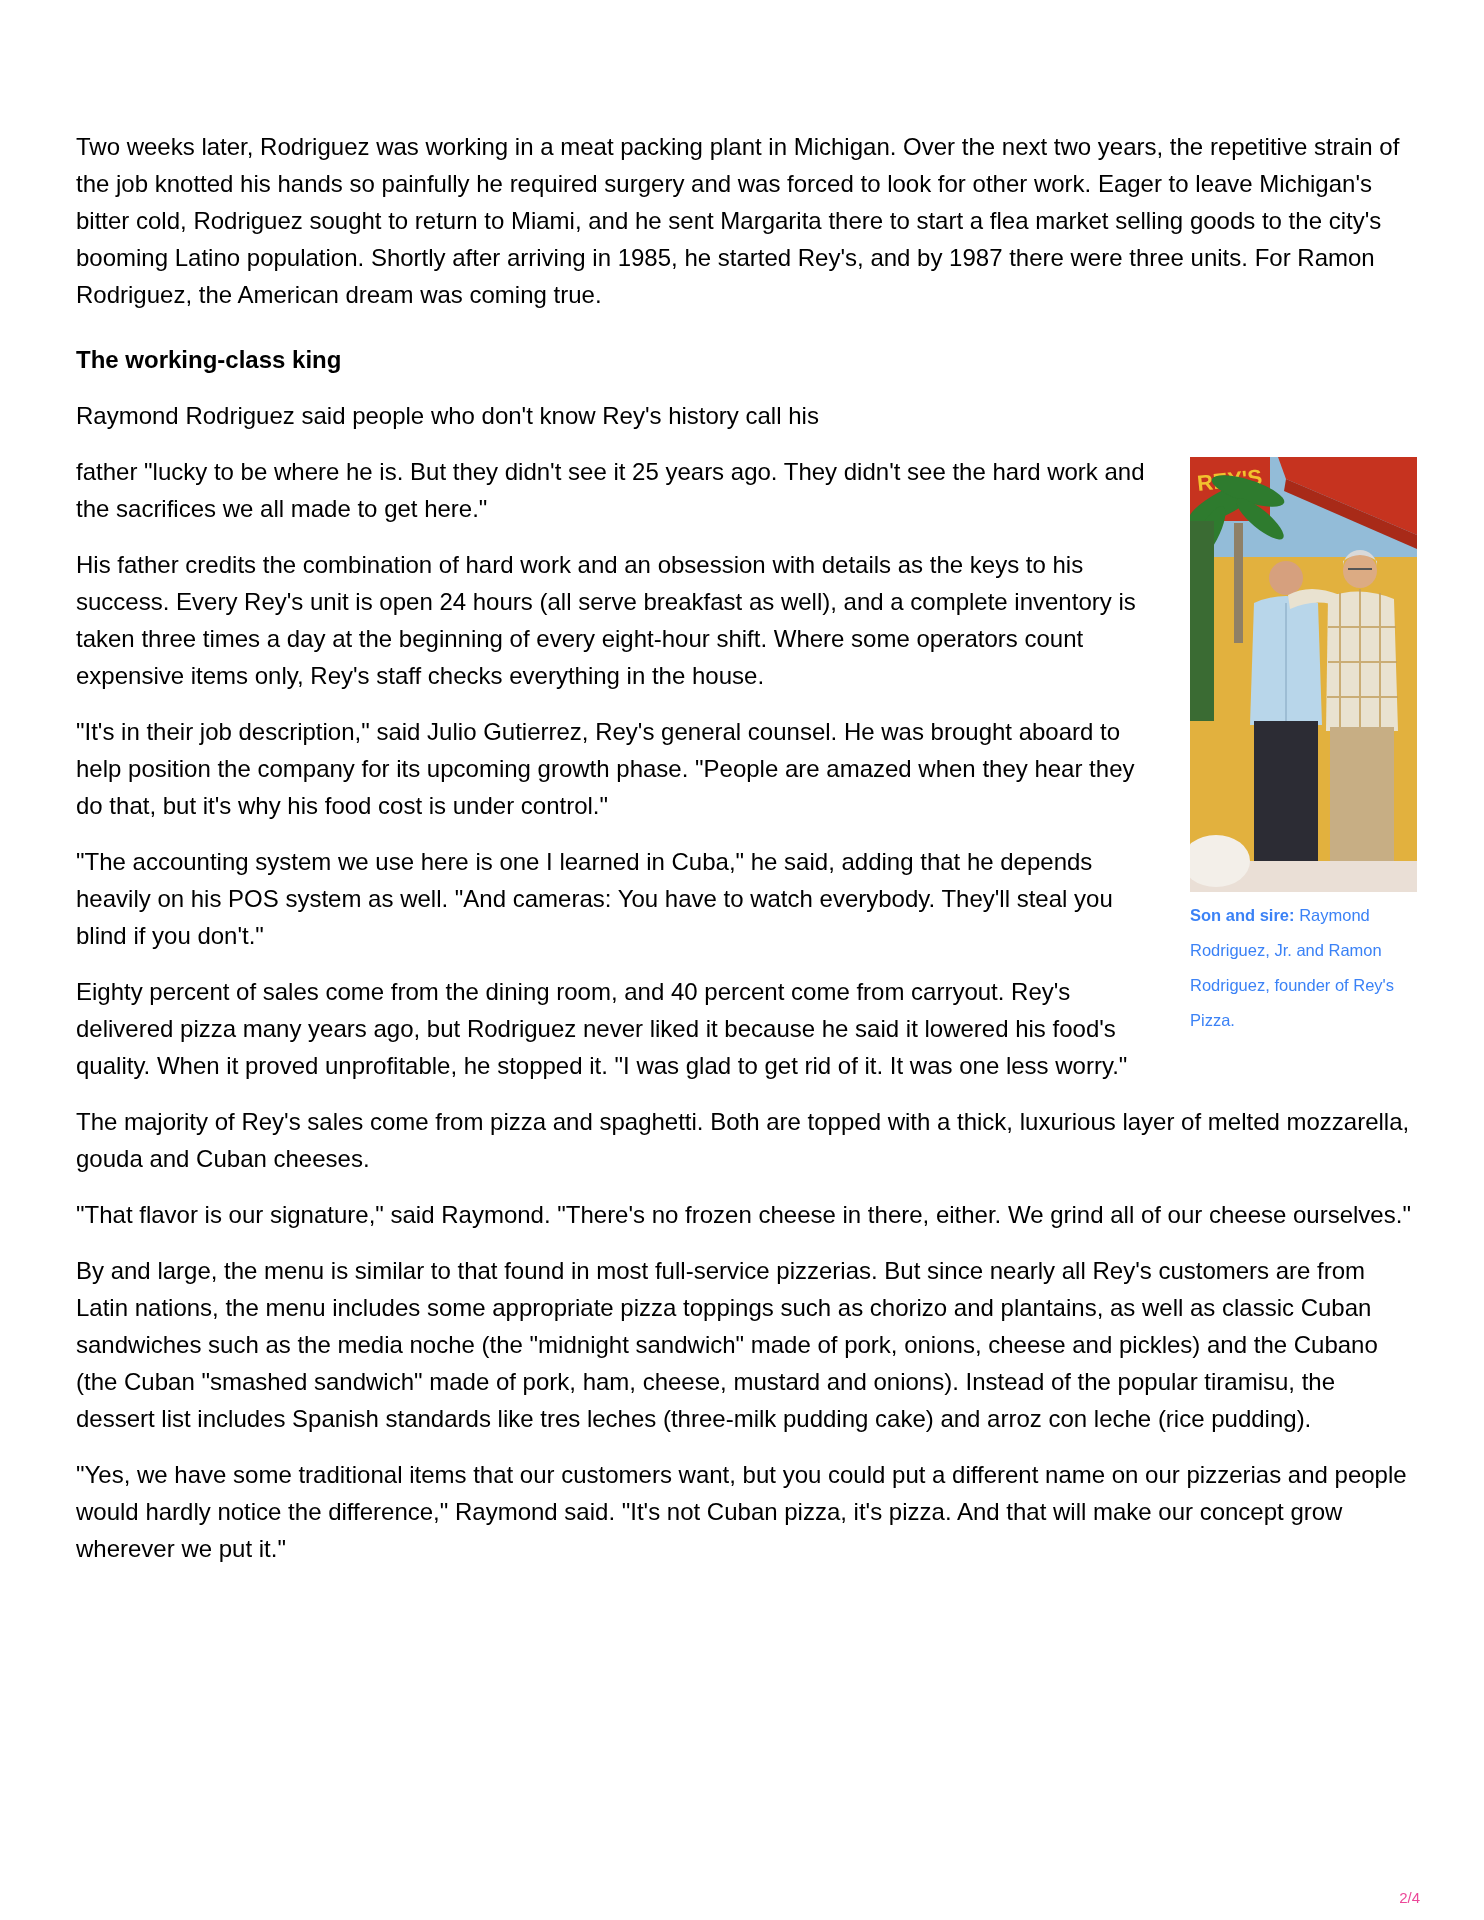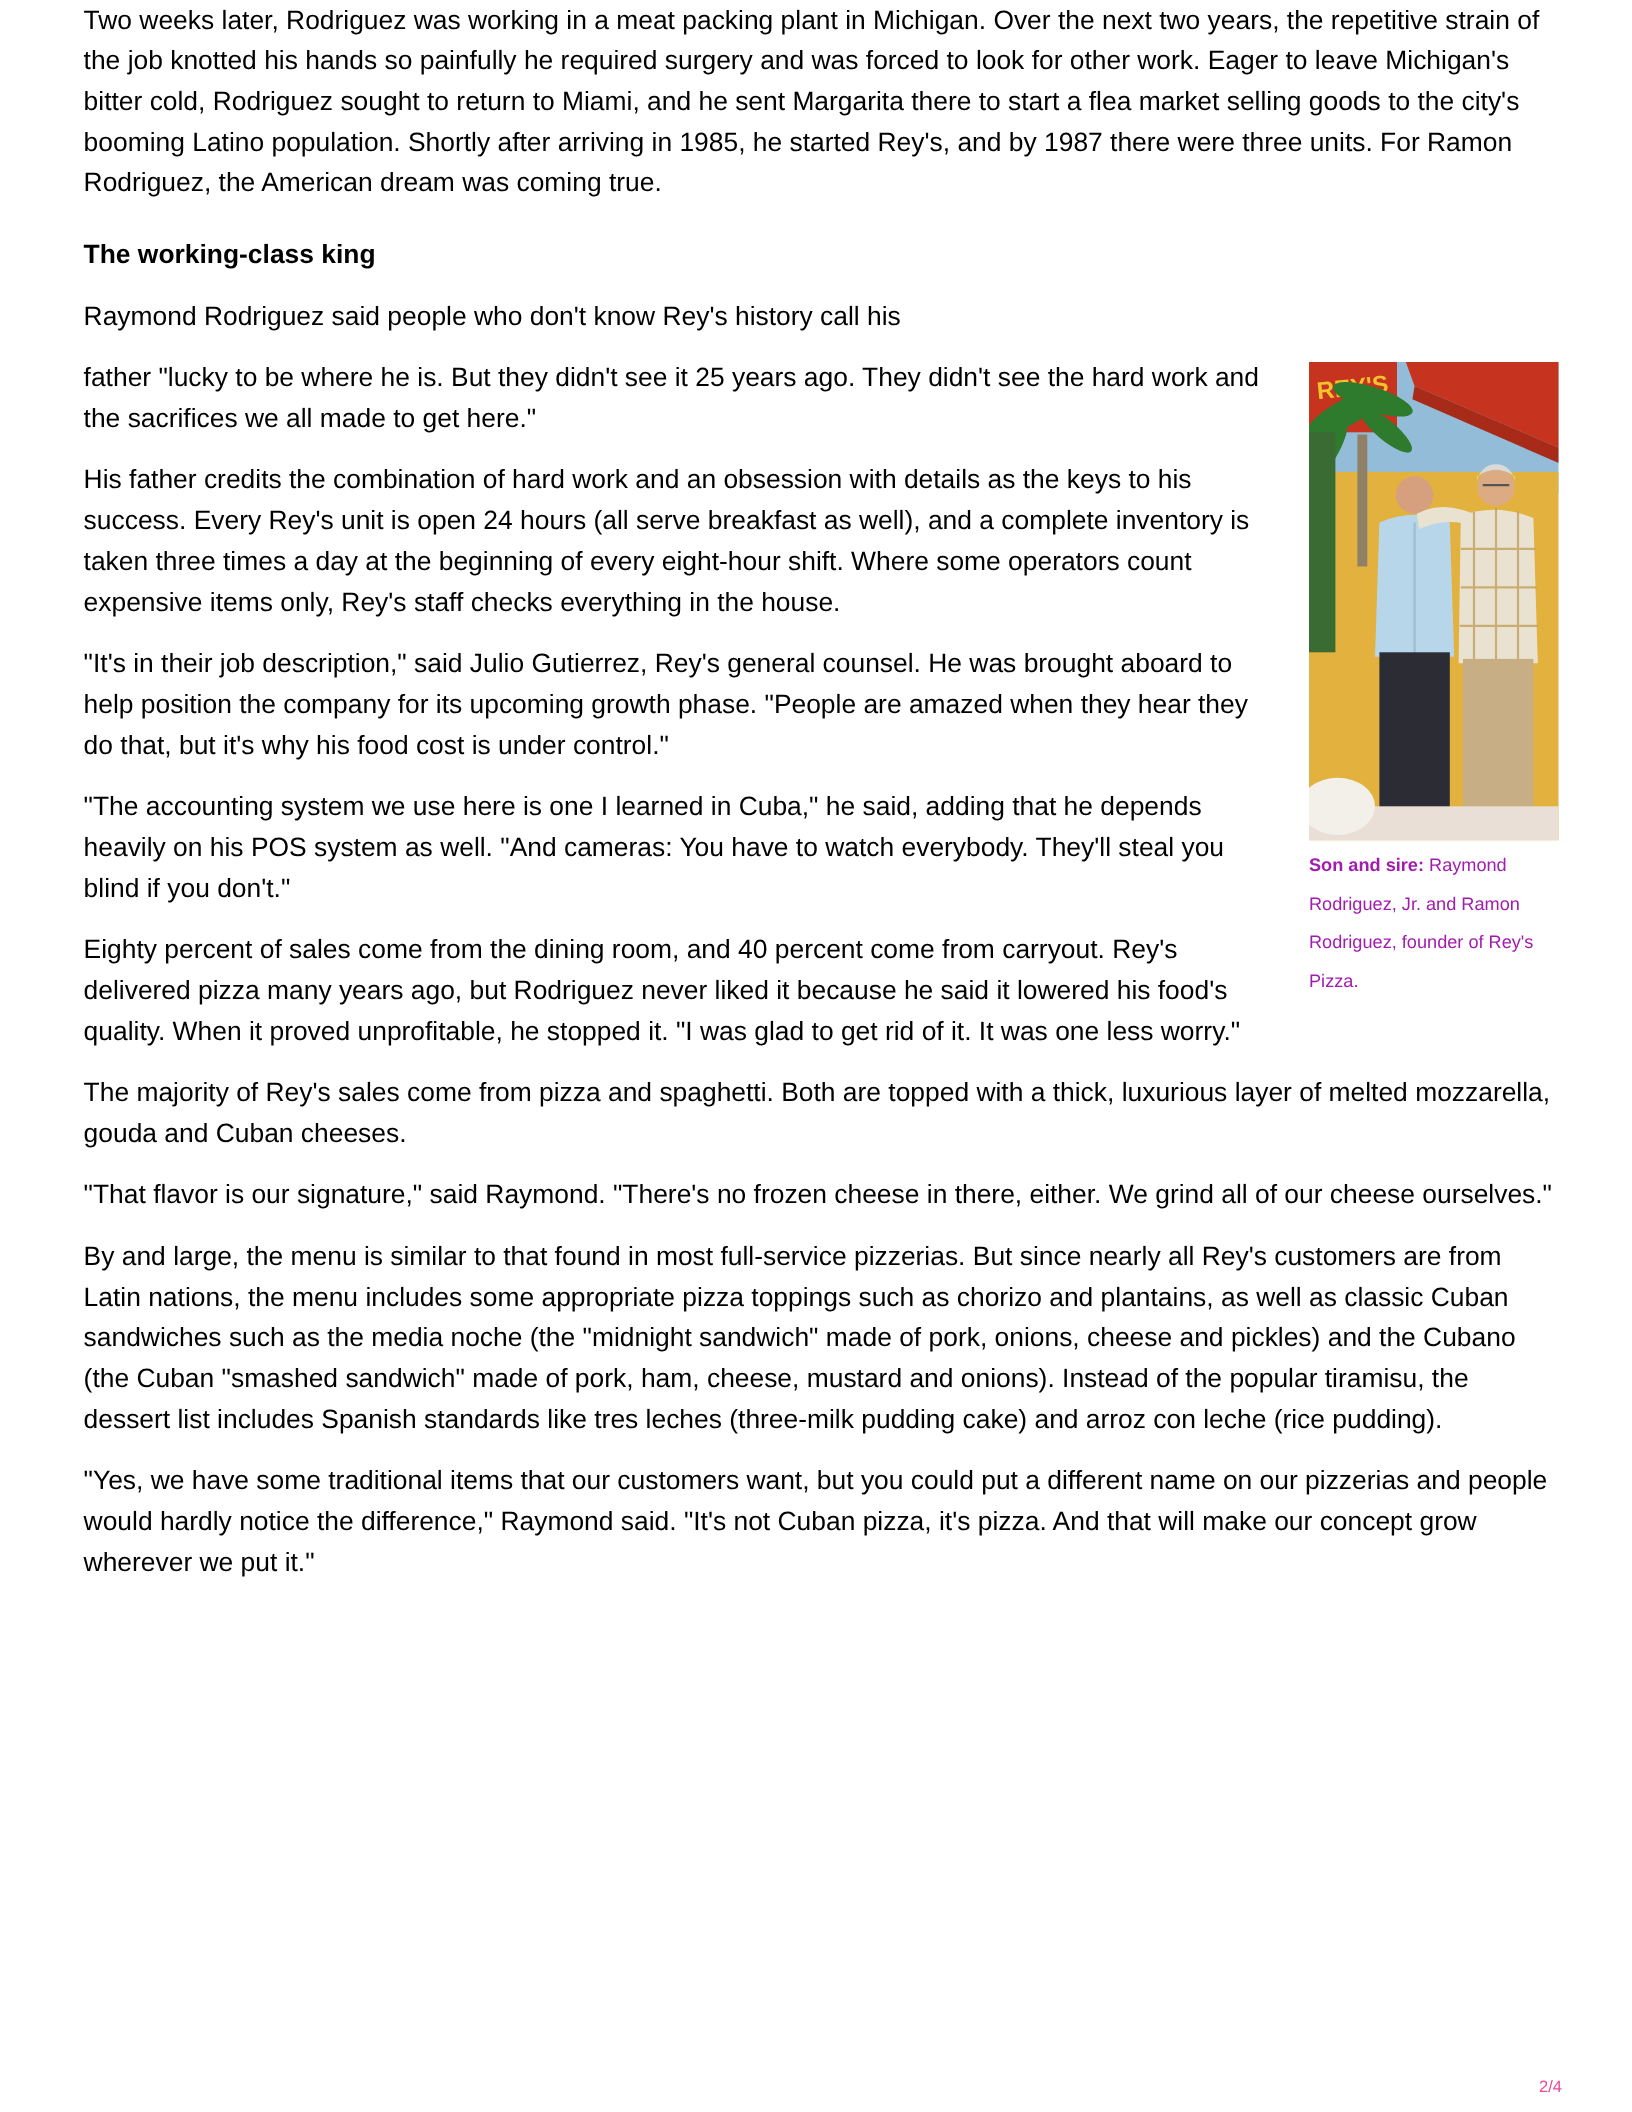--- a/index.html
+++ b/index.html
@@ -11,20 +11,21 @@
     background: #ffffff;
     font-family: "Liberation Sans", sans-serif;
     color: #000000;
     overflow: hidden;
   }
   .content {
     position: absolute;
     top: 0;
     left: 76px;
     width: 1341px;
+    padding-top: 128px;
     font-size: 24px;
     line-height: 37px;
   }
   .content p { margin: 0 0 19px 0; }
   .content h3 {
     font-size: 24px;
     line-height: 37px;
     font-weight: bold;
     margin: 28px 0 19px 0;
   }
@@ -32,21 +33,21 @@
     float: right;
     width: 227px;
     margin: 4px 0 14px 26px;
     padding: 0;
   }
   figure.photo svg { display: block; }
   figcaption {
     font-size: 16.5px;
     line-height: 35px;
     margin-top: 6px;
-    color: #a21caf;
+    color: #3b82f6;
   }
   .cap-label { font-weight: bold; }
   .page-number {
     position: absolute;
     right: 64px;
     bottom: 14px;
     font-size: 15px;
     color: #ec4899;
   }
 </style>

